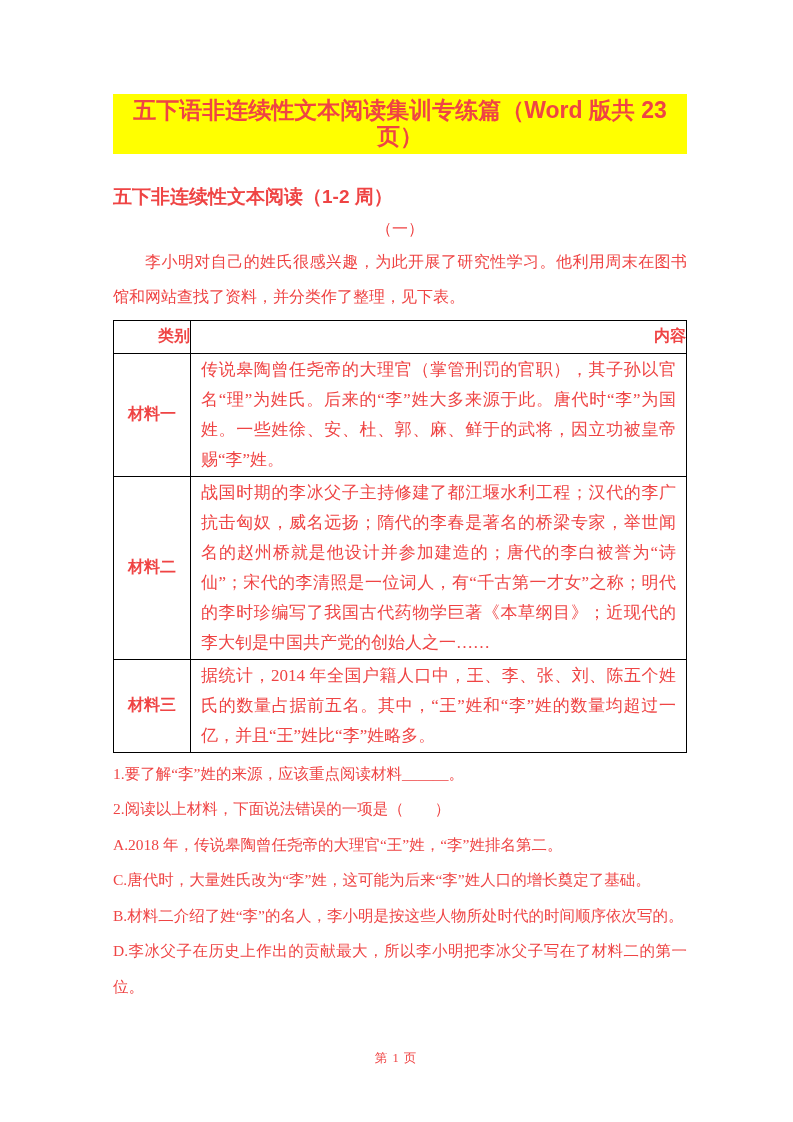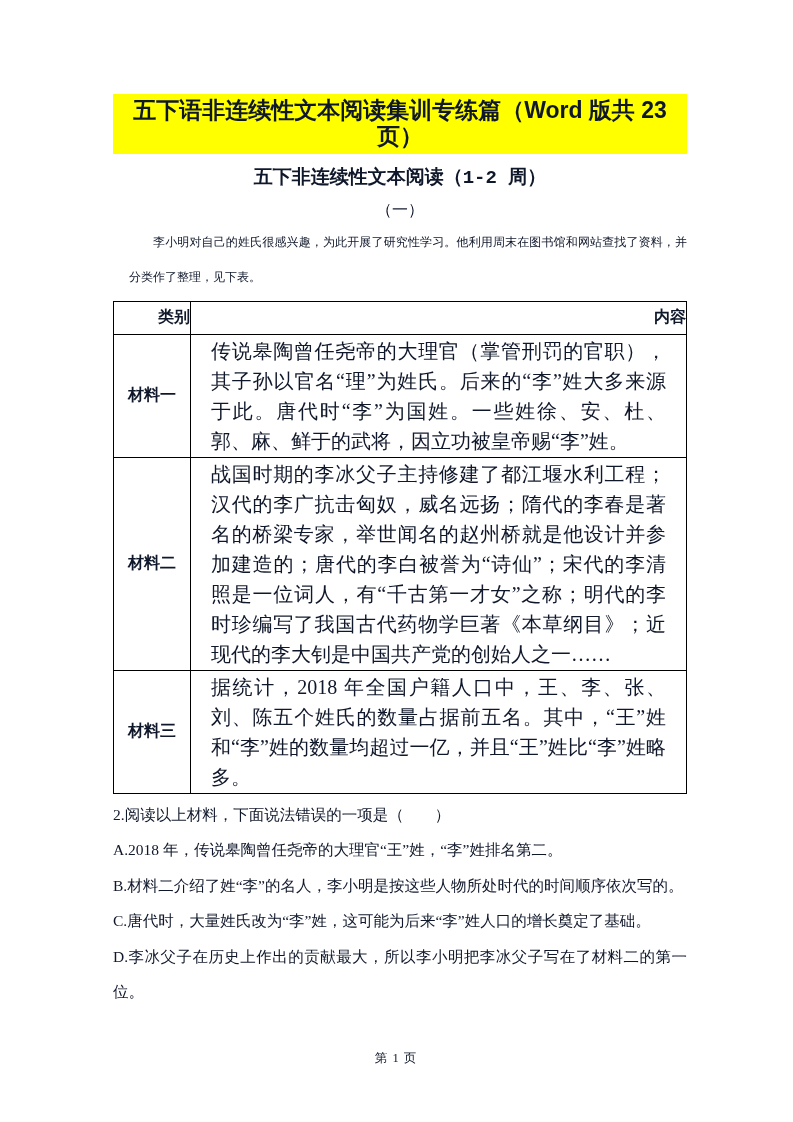--- a/index.html
+++ b/index.html
@@ -8,59 +8,58 @@
     background: #ffffff;
   }
   .page {
     position: relative;
     width: 793px;
     height: 1122px;
     background: #ffffff;
     box-sizing: border-box;
     padding: 94px 106px 0 113px;
     font-family: "Liberation Serif", "DejaVu Serif", serif;
-    color: #0f172a;
+    color: #ef4444;
     overflow: hidden;
   }
   .title-line {
     text-align: center;
   }
   .title-mark {
     display: inline-block;
     background: #ffff00;
     padding: 3px 10px 4px 10px;
     font-family: "Liberation Sans", "DejaVu Sans", sans-serif;
     font-weight: bold;
     font-size: 23px;
     line-height: 1.15;
   }
   .subtitle {
-    margin-top: 11px;
-    text-align: center;
-    font-family: Liberation Mono, monospace;
+    margin-top: 30px;
+    font-family: Liberation Sans, sans-serif;
     font-weight: bold;
     font-size: 19px;
     line-height: 26px;
   }
   .week {
     margin-top: 15px;
     font-family: "Liberation Sans", "DejaVu Sans", sans-serif;
     font-weight: bold;
     font-size: 17px;
     line-height: 24px;
   }
   .part {
     margin-top: 8px;
     text-align: center;
     font-size: 16px;
     line-height: 22px;
   }
   .intro {
-    margin: 4px 0 0 16px;
-    font-size: 12px;
+    margin: 4px 0 0 0;
+    font-size: 16px;
     line-height: 35px;
     text-indent: 2em;
     text-align: justify;
   }
   table.materials {
     margin-top: 6px;
     width: 100%;
     border-collapse: collapse;
     table-layout: fixed;
   }
@@ -78,22 +77,22 @@
   .materials th.cat-h { width: 76px; }
   .materials td.cat {
     text-align: center;
     vertical-align: middle;
     font-family: Liberation Mono, monospace;
     font-weight: bold;
     font-size: 16px;
     padding: 0;
   }
   .materials td.cnt {
-    padding: 1px 20px;
-    font-size: 20px;
+    padding: 1px 10px;
+    font-size: 17px;
     line-height: 30px;
     text-align: justify;
     vertical-align: middle;
   }
   .qa {
     margin-top: 3px;
     font-size: 15.5px;
     line-height: 35.5px;
   }
   .qa p {
@@ -137,28 +136,29 @@
       <tr>
         <td class="cat">材料一</td>
         <td class="cnt">传说皋陶曾任尧帝的大理官（掌管刑罚的官职），其子孙以官名“理”为姓氏。后来的“李”姓大多来源于此。唐代时“李”为国姓。一些姓徐、安、杜、郭、麻、鲜于的武将，因立功被皇帝赐“李”姓。</td>
       </tr>
       <tr>
         <td class="cat">材料二</td>
         <td class="cnt">战国时期的李冰父子主持修建了都江堰水利工程；汉代的李广抗击匈奴，威名远扬；隋代的李春是著名的桥梁专家，举世闻名的赵州桥就是他设计并参加建造的；唐代的李白被誉为“诗仙”；宋代的李清照是一位词人，有“千古第一才女”之称；明代的李时珍编写了我国古代药物学巨著《本草纲目》；近现代的李大钊是中国共产党的创始人之一……</td>
       </tr>
       <tr>
         <td class="cat">材料三</td>
-        <td class="cnt">据统计，2018 年全国户籍人口中，王、李、张、刘、陈五个姓氏的数量占据前五名。其中，“王”姓和“李”姓的数量均超过一亿，并且“王”姓比“李”姓略多。</td>
+        <td class="cnt">据统计，2014 年全国户籍人口中，王、李、张、刘、陈五个姓氏的数量占据前五名。其中，“王”姓和“李”姓的数量均超过一亿，并且“王”姓比“李”姓略多。</td>
       </tr>
     </tbody>
   </table>
 
   <div class="qa">
+    <p>1.要了解“李”姓的来源，应该重点阅读材料______。</p>
     <p>2.阅读以上材料，下面说法错误的一项是（　　）</p>
     <p>A.2018 年，传说皋陶曾任尧帝的大理官“王”姓，“李”姓排名第二。</p>
+    <p>C.唐代时，大量姓氏改为“李”姓，这可能为后来“李”姓人口的增长奠定了基础。</p>
     <p>B.材料二介绍了姓“李”的名人，李小明是按这些人物所处时代的时间顺序依次写的。</p>
-    <p>C.唐代时，大量姓氏改为“李”姓，这可能为后来“李”姓人口的增长奠定了基础。</p>
     <p>D.李冰父子在历史上作出的贡献最大，所以李小明把李冰父子写在了材料二的第一位。</p>
   </div>
 
   <div class="footer">第 1 页</div>
 
 </div>
 
 </body></html>

